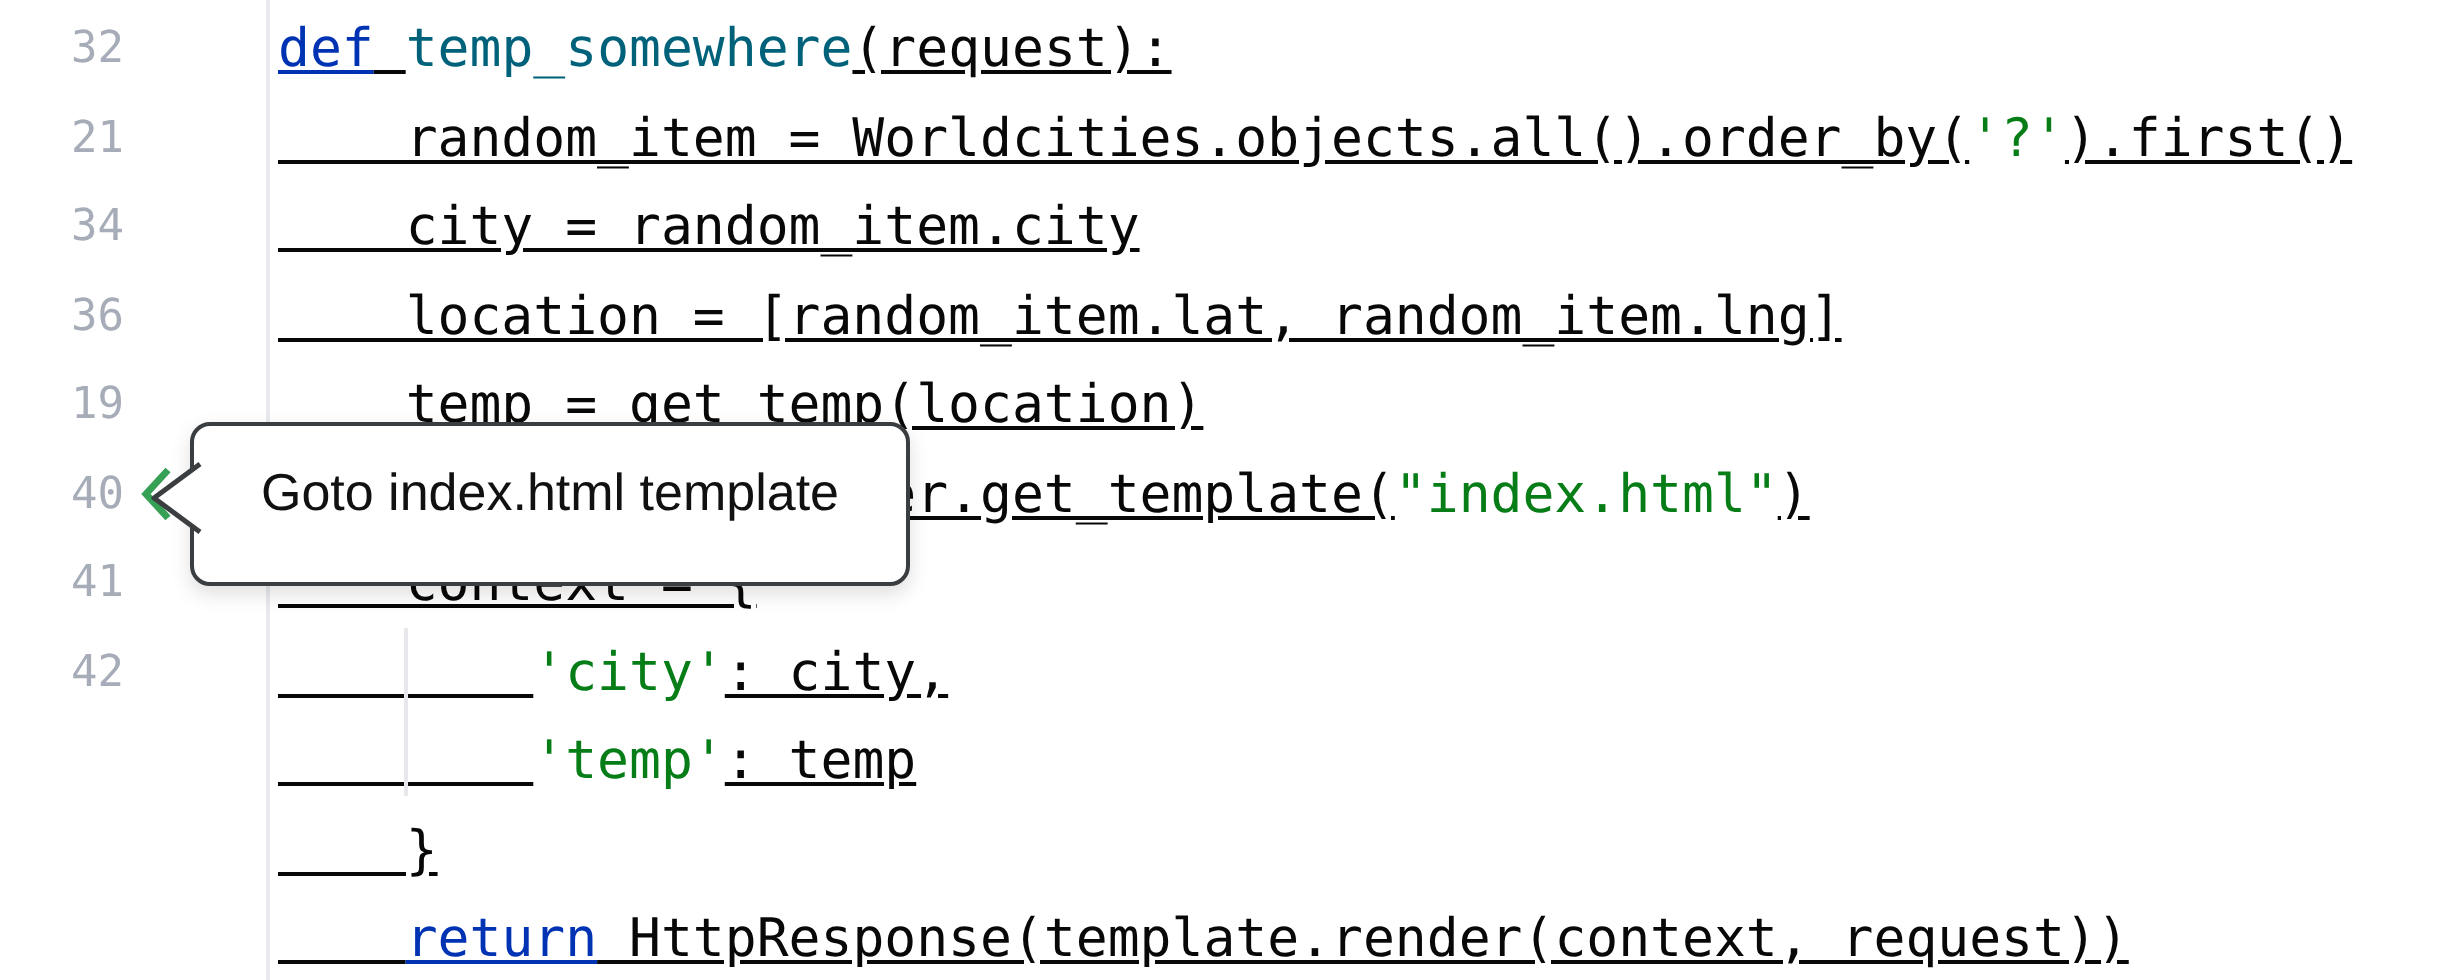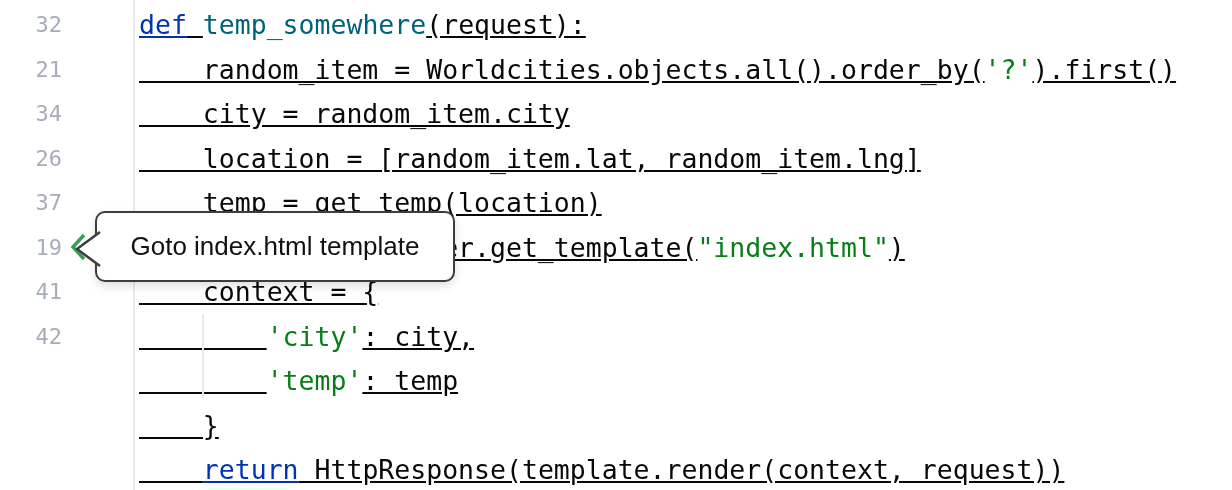--- a/index.html
+++ b/index.html
@@ -39,21 +39,21 @@
     position: absolute; left: 202px; top: 314px; width: 2px; height: 84px;
     background: var(--guide, #e6e8eb);
   }
   
   .gutter-icon {
     position: absolute; left: 69px; top: 232px; width: 34px; height: 30px;
     z-index: 1; cursor: pointer;
   }
   
   .tooltip {
-    position: absolute; left: 95px; top: 211px; width: 360px; height: 71px;
+    position: absolute; left: 95px; top: 211px; width: 360px; height: 82px;
     background: #ffffff;
     border: 2px solid var(--tt-border, #3b3e40);
     border-radius: 10px;
     box-shadow: 0 4px 10px rgba(0,0,0,0.13);
     z-index: 2;
     font-family: "Liberation Sans", sans-serif;
     font-size: 26px;
     color: #111111;
     text-align: center;
     line-height: 67px;
@@ -65,23 +65,23 @@
 </style>
 </head>
 <body>
 
 <div class="editor">
 
   <div class="gutter" id="gutter">
       <div class="ln-row">32</div>
       <div class="ln-row">21</div>
       <div class="ln-row">34</div>
-      <div class="ln-row">26</div>
-      <div class="ln-row">37</div>
+      <div class="ln-row">36</div>
       <div class="ln-row">19</div>
+      <div class="ln-row">40</div>
       <div class="ln-row">41</div>
       <div class="ln-row">42</div>
     </div>
   <div class="gutter-border"></div>
 
   <div class="code" id="code"><div class="code-line"><span class="tk-kw">def</span><span class="tk-pl"> </span><span class="tk-fn">temp_somewhere</span><span class="tk-pl">(request):</span></div><div class="code-line"><span class="tk-pl">    random_item = Worldcities.objects.all().order_by(</span><span class="tk-str">'?'</span><span class="tk-pl">).first()</span></div><div class="code-line"><span class="tk-pl">    city = random_item.city</span></div><div class="code-line"><span class="tk-pl">    location = [random_item.lat, random_item.lng]</span></div><div class="code-line"><span class="tk-pl">    temp = get_temp(location)</span></div><div class="code-line"><span class="tk-pl">    template = loader.get_template(</span><span class="tk-str">"index.html"</span><span class="tk-pl">)</span></div><div class="code-line"><span class="tk-pl">    context = {</span></div><div class="code-line"><span class="tk-pl">        </span><span class="tk-str">'city'</span><span class="tk-pl">: city,</span></div><div class="code-line"><span class="tk-pl">        </span><span class="tk-str">'temp'</span><span class="tk-pl">: temp</span></div><div class="code-line"><span class="tk-pl">    }</span></div><div class="code-line"><span class="tk-pl">    </span><span class="tk-kw">return</span><span class="tk-pl"> HttpResponse(template.render(context, request))</span></div></div>
 
   <div class="indent-guide-dict"></div>
 
   <div class="gutter-icon">

